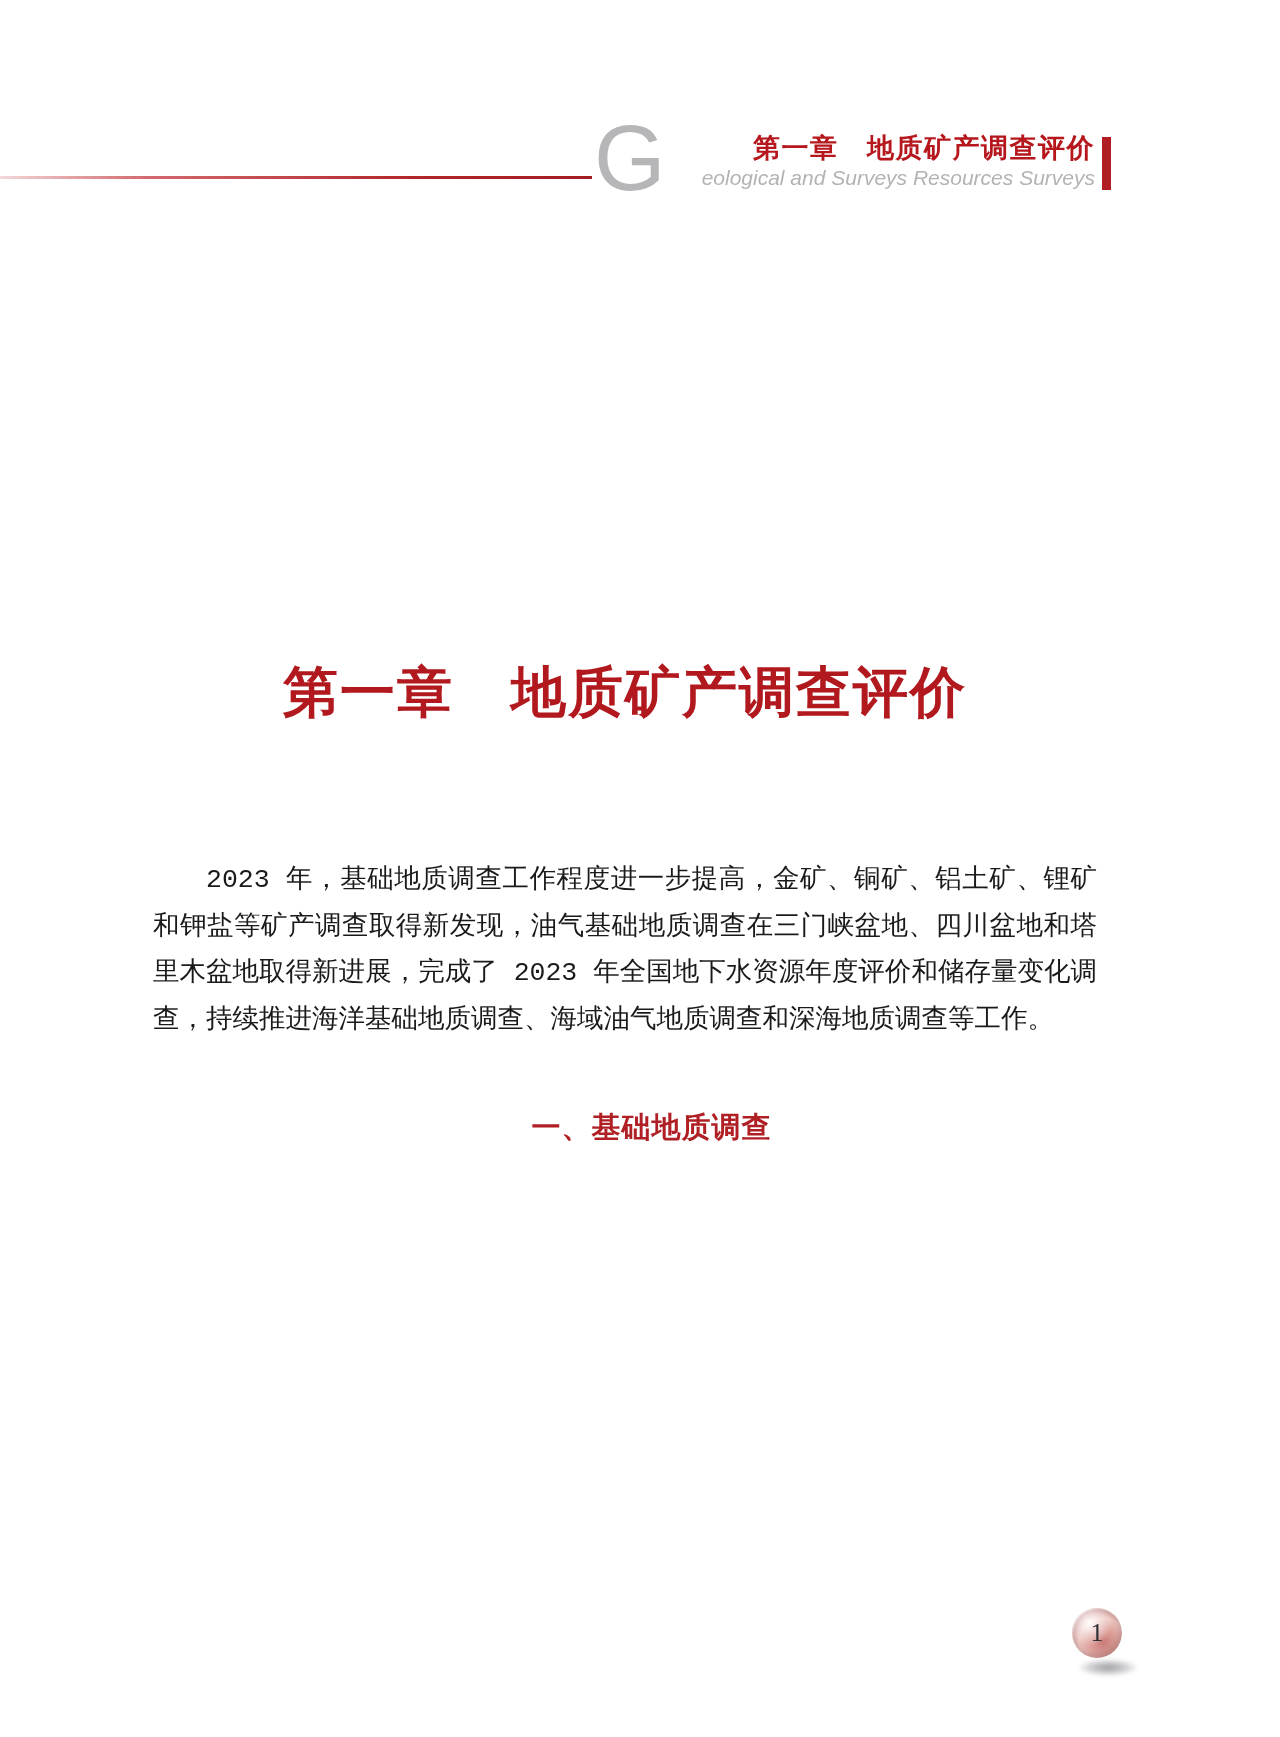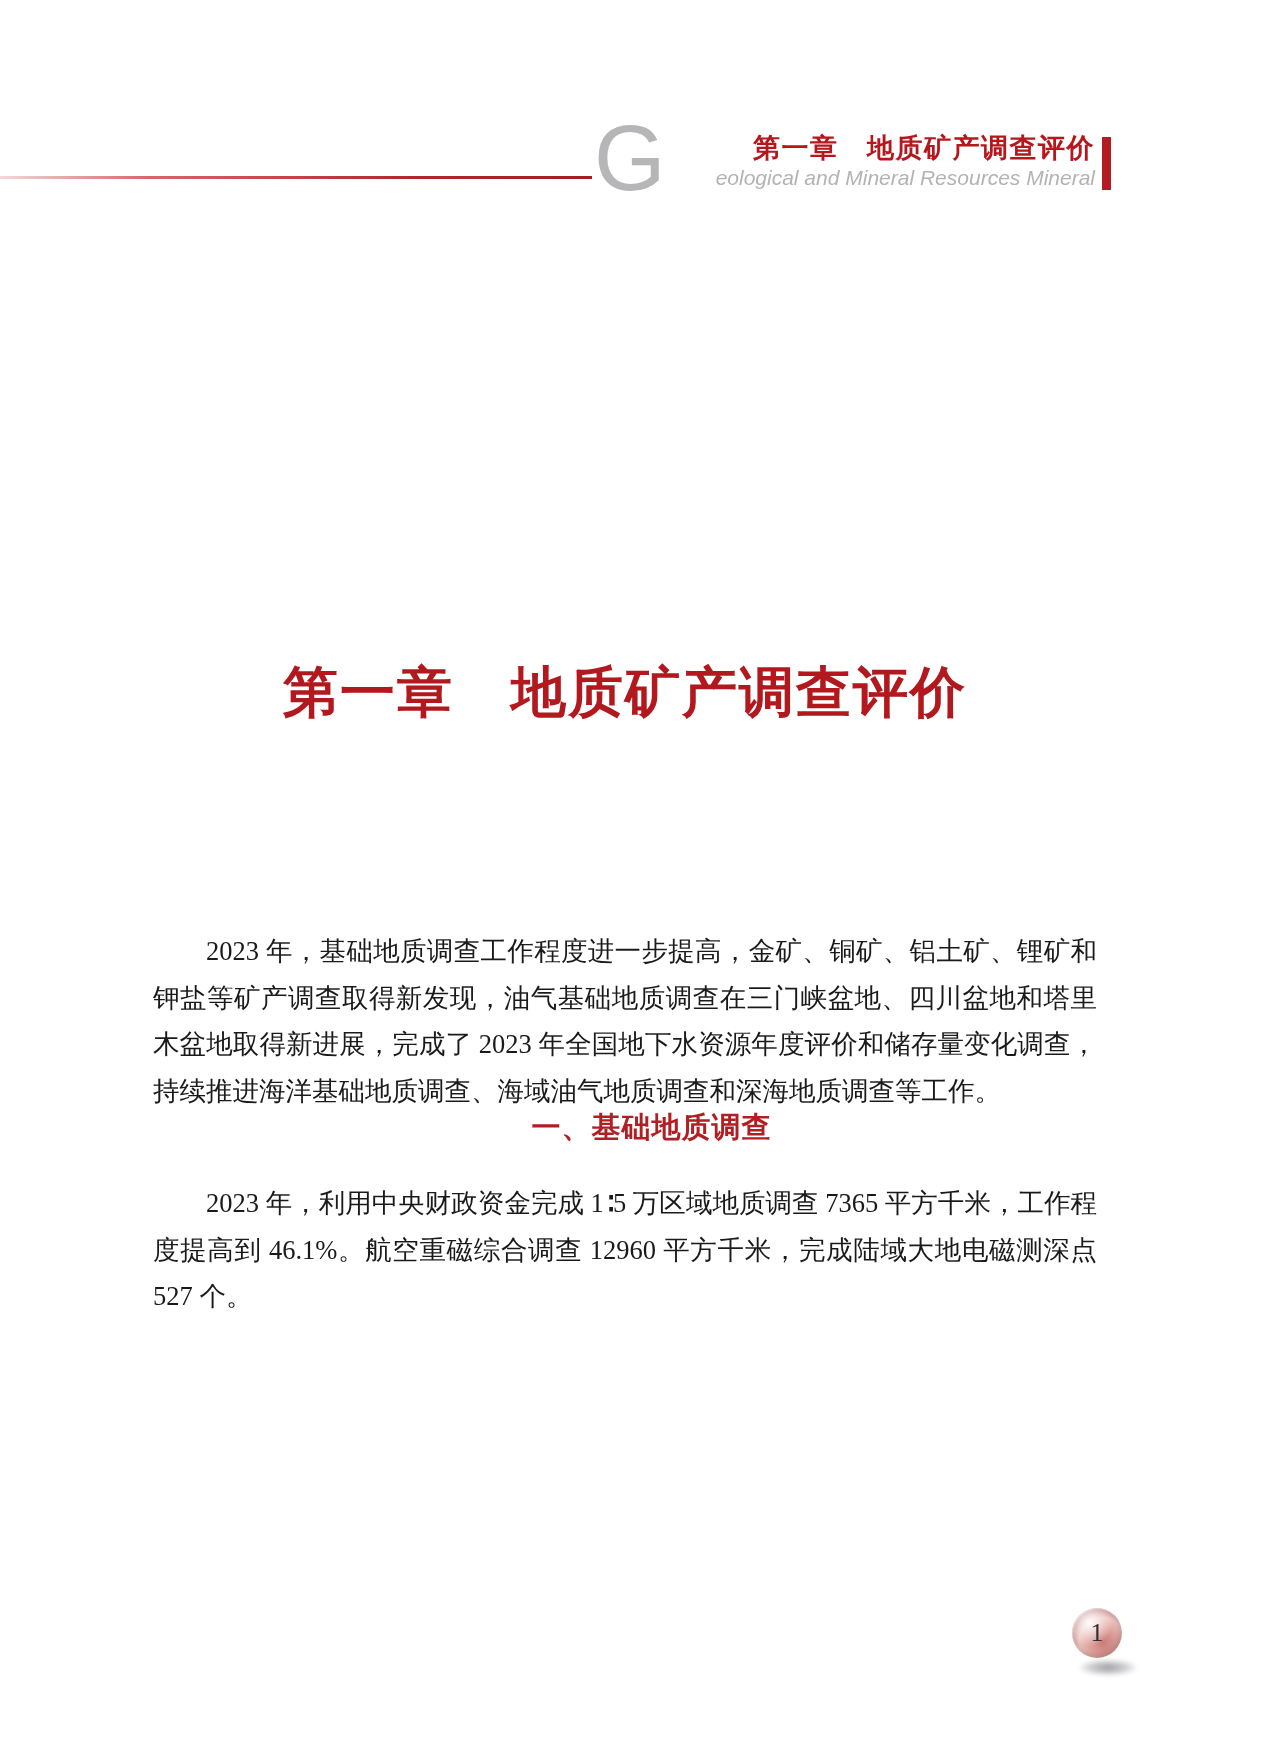--- a/index.html
+++ b/index.html
@@ -67,21 +67,21 @@
   .body {
     position: absolute;
     left: 153px; width: 944px;
     margin: 0;
     font-family: "Liberation Serif", "DejaVu Serif", serif;
     font-size: 26.5px; line-height: 46.5px;
     color: #1a1a1a;
     text-align: justify;
     text-indent: 53px;
   }
-  .p-intro { top: 928px; }
+  .p-intro { top: 857px; font-family: Liberation Mono, monospace; }
   .p-s1a   { top: 1180px; }
   .p-s1b   { top: 1274px; }
 
   .section-heading {
     position: absolute;
     left: 153px; top: 1108px;
     width: 944px; margin: 0;
     font-family: "Liberation Sans", "DejaVu Sans", sans-serif;
     font-size: 29px; font-weight: 700;
     letter-spacing: 1px;
@@ -120,32 +120,31 @@
 <body>
 
 <div class="page">
 
   <div class="header-rule"></div>
 
   <div class="header-g">G</div>
 
   <div class="header-text">
     <div class="header-cn">第一章　地质矿产调查评价</div>
-    <div class="header-en">eological and Mineral Resources Mineral</div>
+    <div class="header-en">eological and Surveys Resources Surveys</div>
   </div>
 
   <div class="header-bar"></div>
 
   <h1 class="chapter-title">第一章　地质矿产调查评价</h1>
 
   <p class="body p-intro">2023 年，基础地质调查工作程度进一步提高，金矿、铜矿、铝土矿、锂矿和钾盐等矿产调查取得新发现，油气基础地质调查在三门峡盆地、四川盆地和塔里木盆地取得新进展，完成了 2023 年全国地下水资源年度评价和储存量变化调查，持续推进海洋基础地质调查、海域油气地质调查和深海地质调查等工作。</p>
 
   <h2 class="section-heading">一、基础地质调查</h2>
 
-  <p class="body p-s1a">2023 年，利用中央财政资金完成 1∶5 万区域地质调查 7365 平方千米，工作程度提高到 46.1%。航空重磁综合调查 12960 平方千米，完成陆域大地电磁测深点 527 个。</p>
 
 
   <div class="page-badge-shadow"></div>
   <div class="page-badge">
     <span>1</span>
   </div>
 
 </div>
 
 </body></html>

